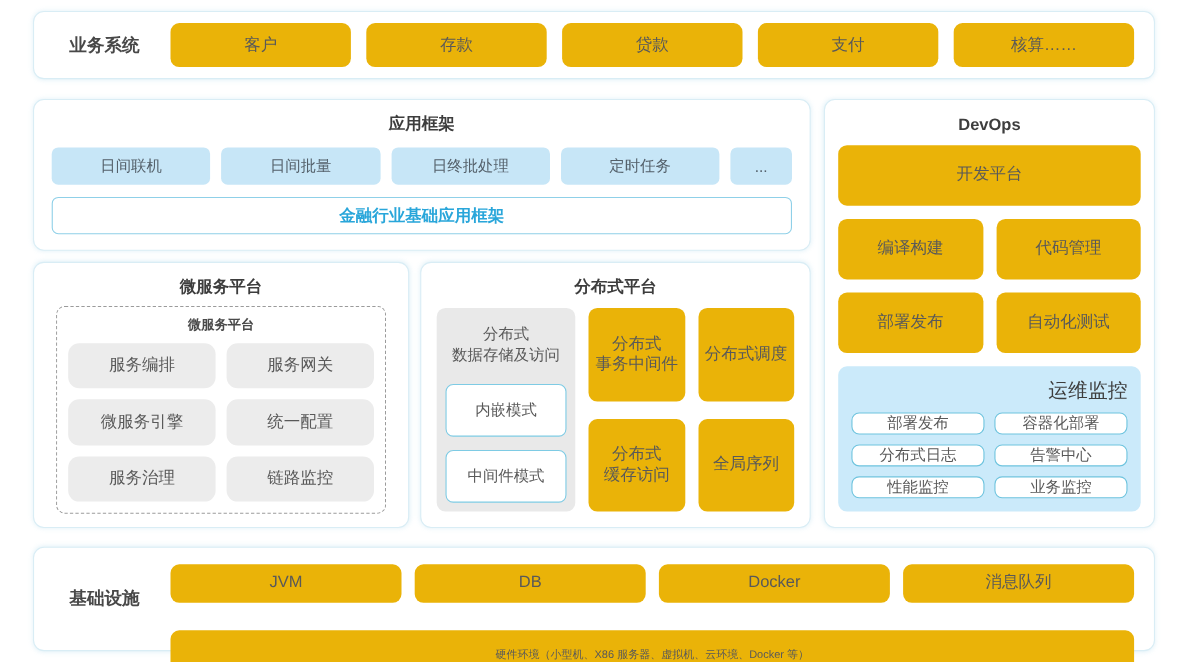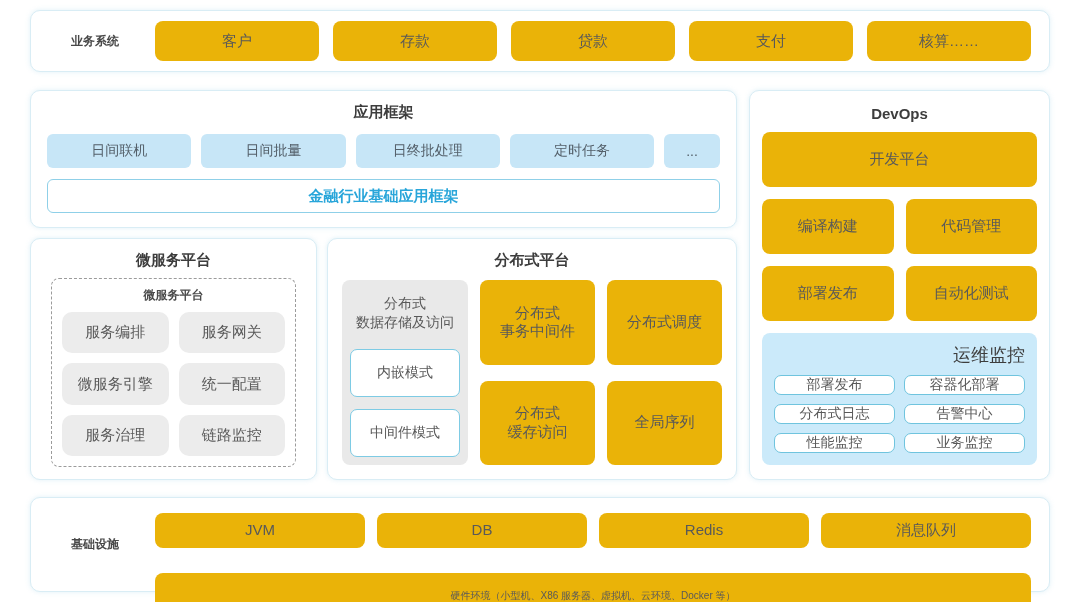--- a/index.html
+++ b/index.html
@@ -9,21 +9,21 @@
     color:#4a4a4a;overflow:hidden;
   }
   .page{box-sizing:border-box;width:1080px;height:602px;padding:10px 30px 0 30px;}
   .box{
     box-sizing:border-box;background:#fff;
     border:1px solid #d9edf5;border-radius:10px;
     box-shadow:0 0 5px rgba(185,222,238,.45);
   }
   
   .top{height:62px;display:flex;align-items:center;gap:14px;padding:0 18px;}
-  .side-label{width:92px;flex:0 0 auto;font-size:12px;font-weight:700;color:#484848;text-align:center;}
+  .side-label{width:92px;flex:0 0 auto;font-size:16px;font-weight:700;color:#484848;text-align:center;}
   .gbtn{
     box-sizing:border-box;background:#eab308;border-radius:8px;
     display:flex;align-items:center;justify-content:center;
     color:#595959;font-size:15px;text-align:center;line-height:1.25;
   }
   .top .gbtn{flex:1;height:40px;}
   
   .main{margin-top:18px;height:390px;display:flex;gap:12px;}
   .main-left{width:707px;flex:0 0 auto;display:flex;flex-direction:column;gap:10px;}
   .sec-title{text-align:center;font-size:15px;font-weight:600;color:#3d3d3d;}
@@ -38,21 +38,21 @@
   }
   .appfw-row .bbtn{flex:1;}
   .appfw-row .bbtn.small{flex:0 0 56px;}
   .base-bar{
     box-sizing:border-box;margin-top:11px;height:34px;border:1px solid #8fd0e8;border-radius:6px;
     display:flex;align-items:center;justify-content:center;
     color:#29a6da;font-weight:700;font-size:15px;background:#fff;
   }
   
   .mid-row{flex:1;display:flex;gap:10px;}
-  .micro{width:287px;flex:0 0 auto;padding:8px 20px 12px;display:flex;flex-direction:column;}
+  .micro{width:342px;flex:0 0 auto;padding:8px 20px 12px;display:flex;flex-direction:column;}
   .micro .sec-title{margin:4px 0 8px;}
   .dashed{
     flex:1;border:1px dashed #9b9b9b;border-radius:8px;
     padding:5px 10px 10px;display:flex;flex-direction:column;
   }
   .micro-inner-title{text-align:center;font-size:12px;font-weight:600;color:#4a4a4a;margin:3px 0 8px;}
   .micro-grid{flex:1;display:grid;grid-template-columns:1fr 1fr;gap:10px;}
   .micro-grid .gbtn{height:auto;background:#ececec;border-radius:10px;}
   
   .dist{flex:1;padding:8px 14px 14px;display:flex;flex-direction:column;}
@@ -192,20 +192,20 @@
       </div>
     </div>
   </div>
 
   <div class="box bottom">
     <div class="side-label">基础设施</div>
     <div class="infra-right">
       <div class="infra-row">
         <div class="gbtn">JVM</div>
         <div class="gbtn">DB</div>
-        <div class="gbtn">Redis</div>
+        <div class="gbtn">Docker</div>
         <div class="gbtn">消息队列</div>
       </div>
       <div class="gbtn hw-bar">硬件环境（小型机、X86 服务器、虚拟机、云环境、Docker 等）</div>
     </div>
   </div>
 
 </div>
 
 </body></html>

